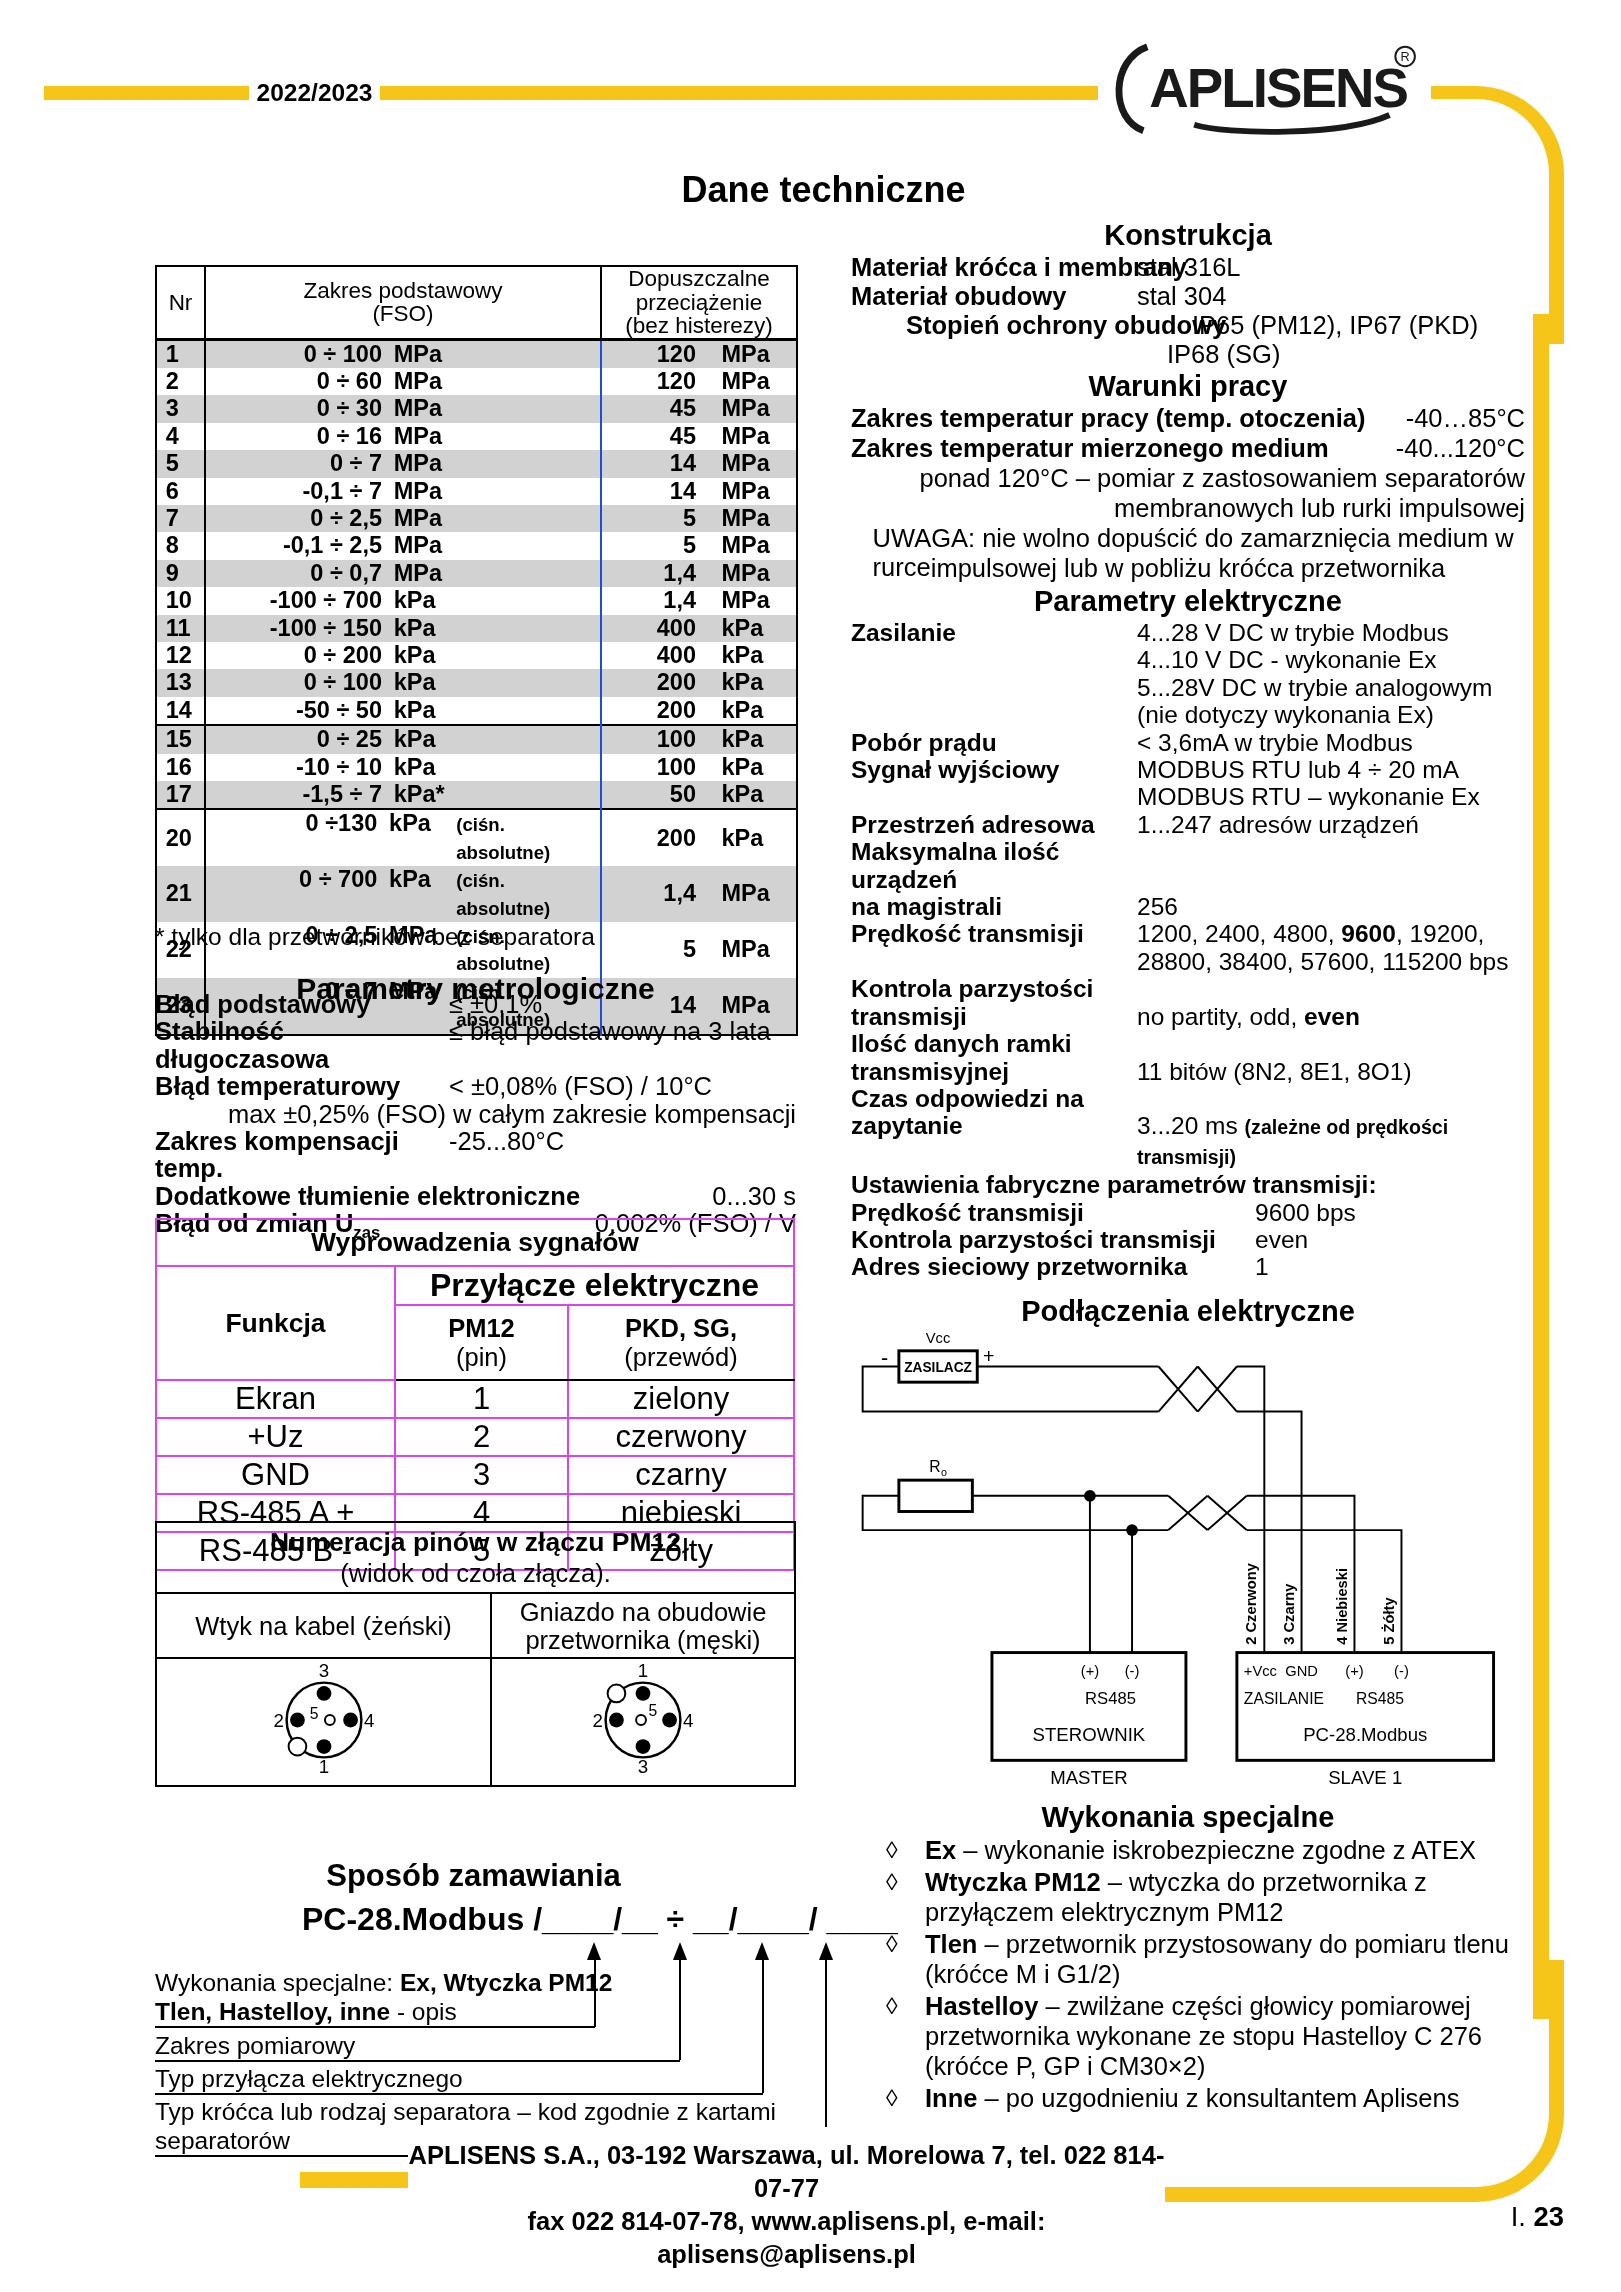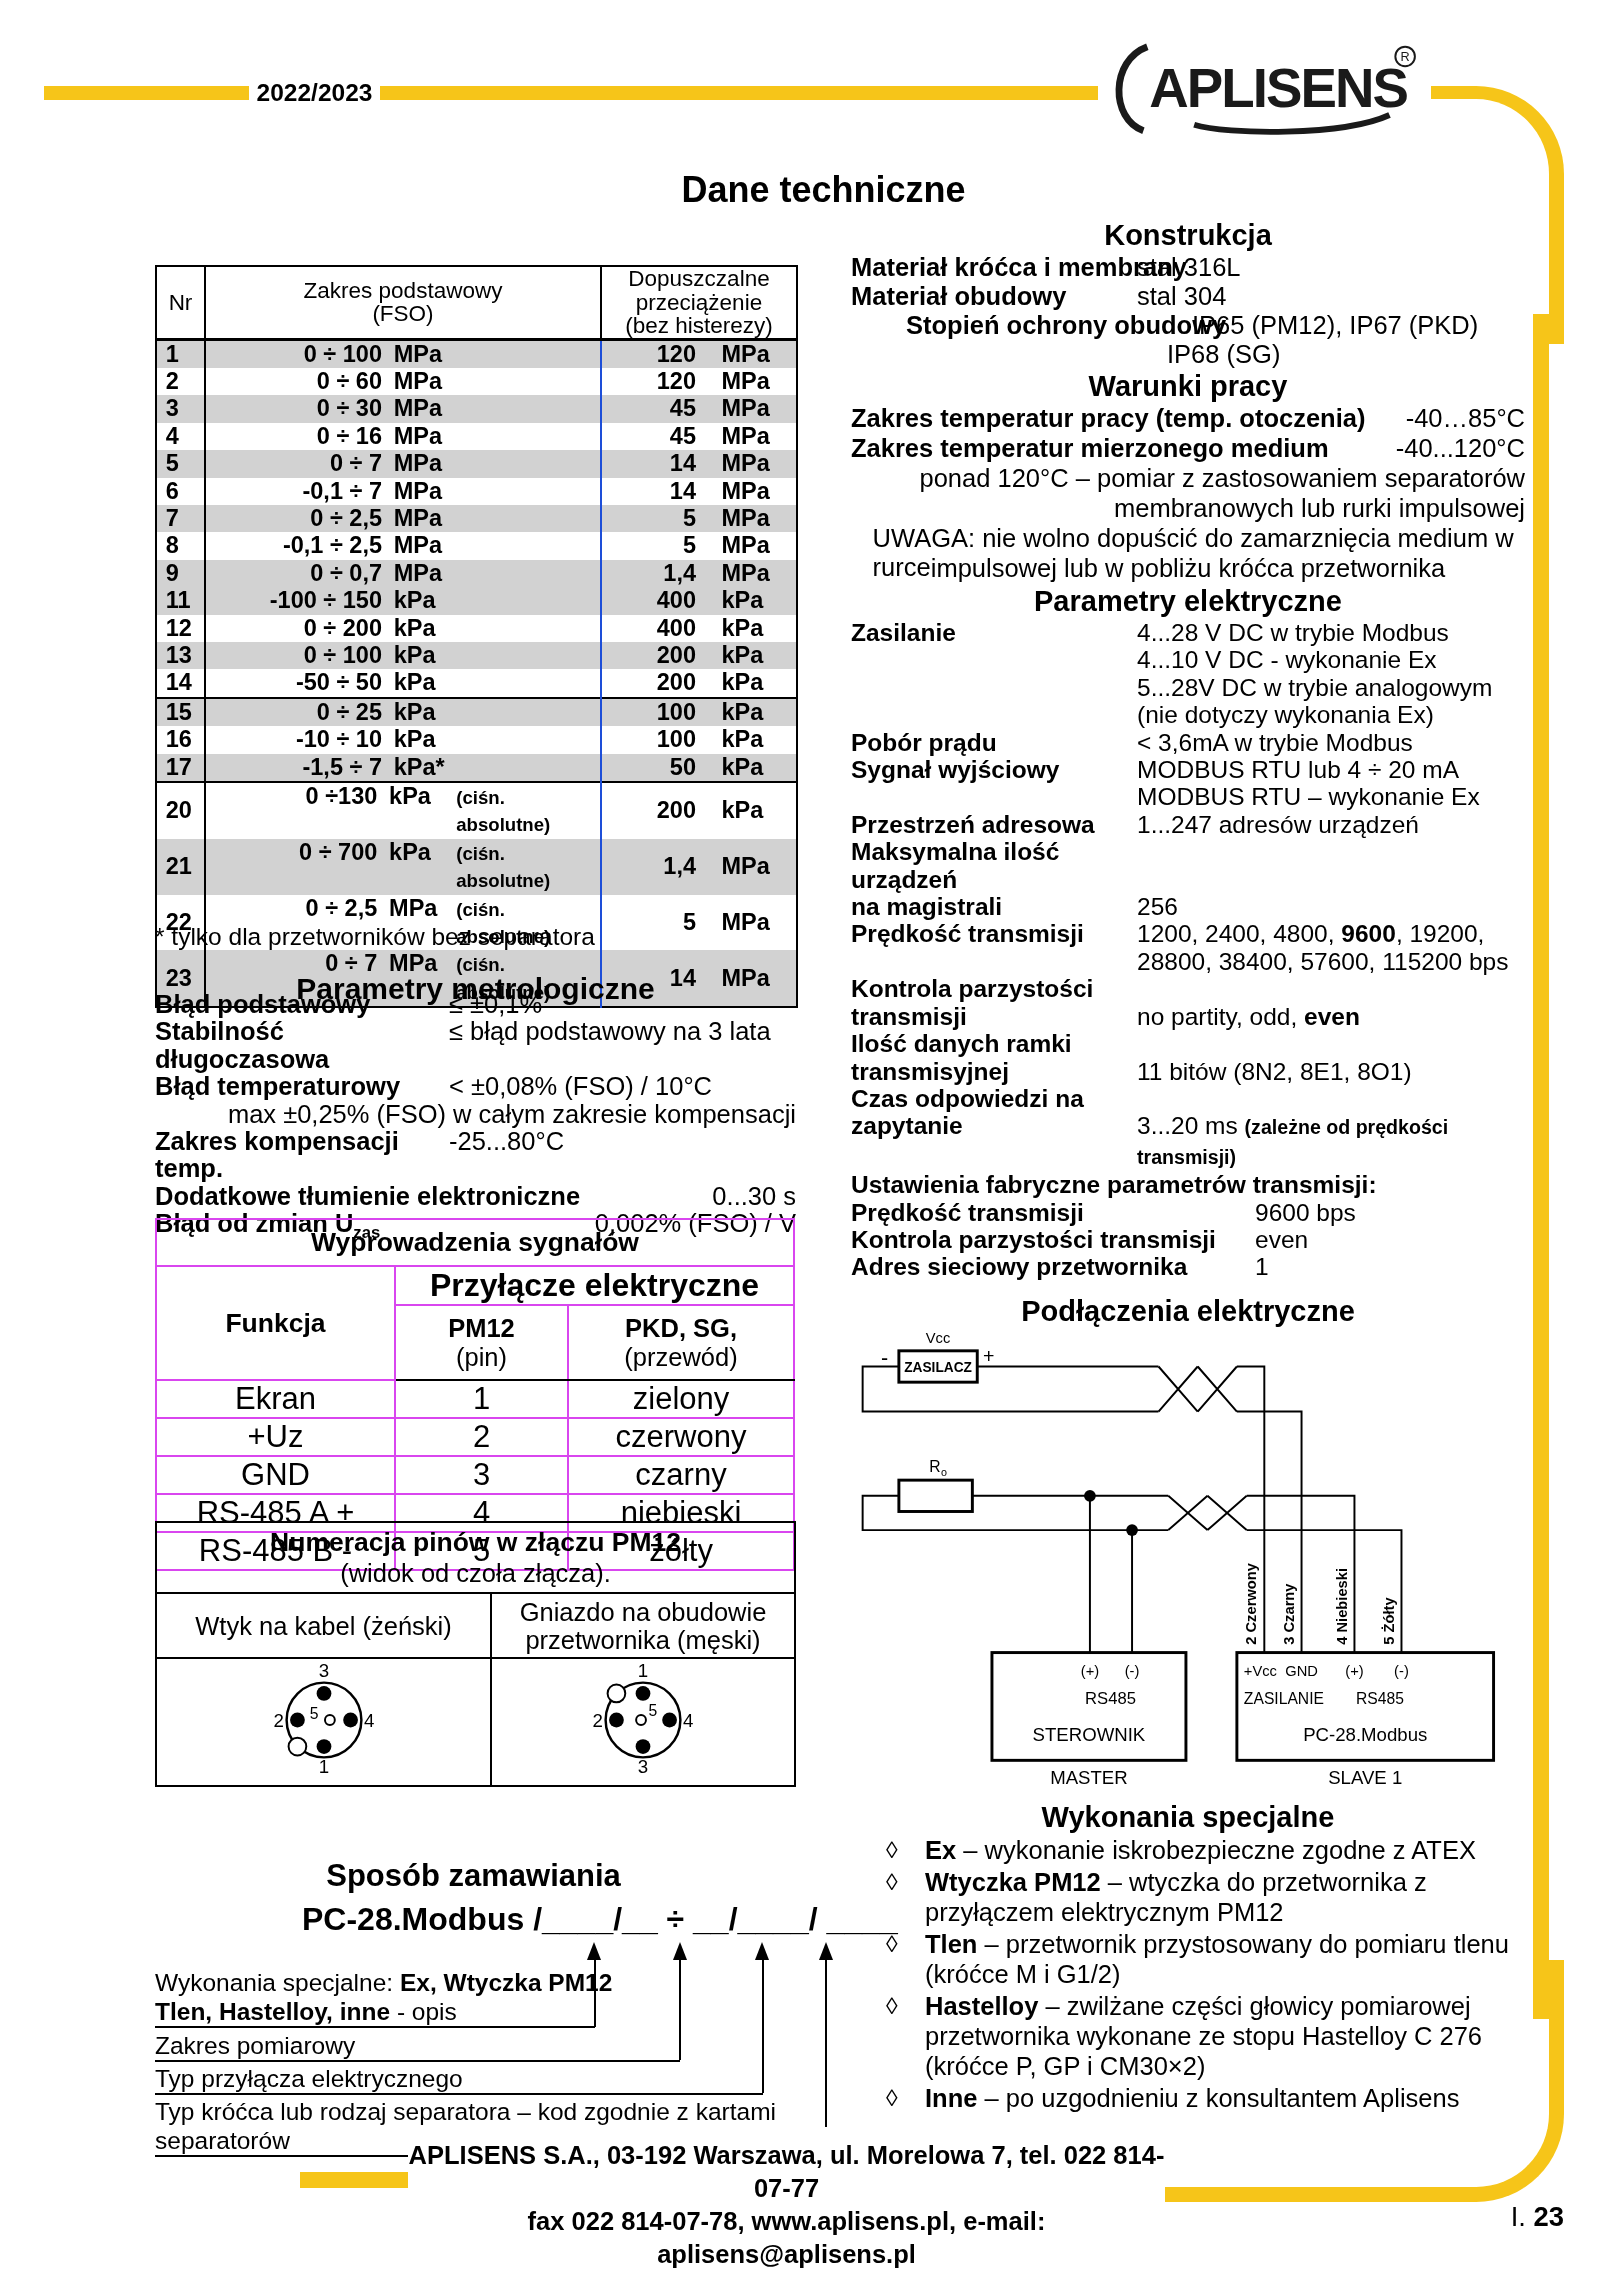--- a/index.html
+++ b/index.html
@@ -307,20 +307,36 @@
             </div>
           </td>
           <td>
             <div class="ov-in">
               <span class="ov">1,4</span>
               <span class="ovu">MPa</span>
             </div>
           </td>
         </tr>
 
+        <tr>
+          <td class="c-nr">10</td>
+          <td class="c-fso">
+            <div class="fso-in">
+              <span class="rng">-100 ÷ 700</span>
+              <span class="unit">kPa</span>
+              <span class="note"></span>
+            </div>
+          </td>
+          <td>
+            <div class="ov-in">
+              <span class="ov">1,4</span>
+              <span class="ovu">MPa</span>
+            </div>
+          </td>
+        </tr>
 
         <tr class="gray">
           <td class="c-nr">11</td>
           <td class="c-fso">
             <div class="fso-in">
               <span class="rng">-100 ÷ 150</span>
               <span class="unit">kPa</span>
               <span class="note"></span>
             </div>
           </td>

